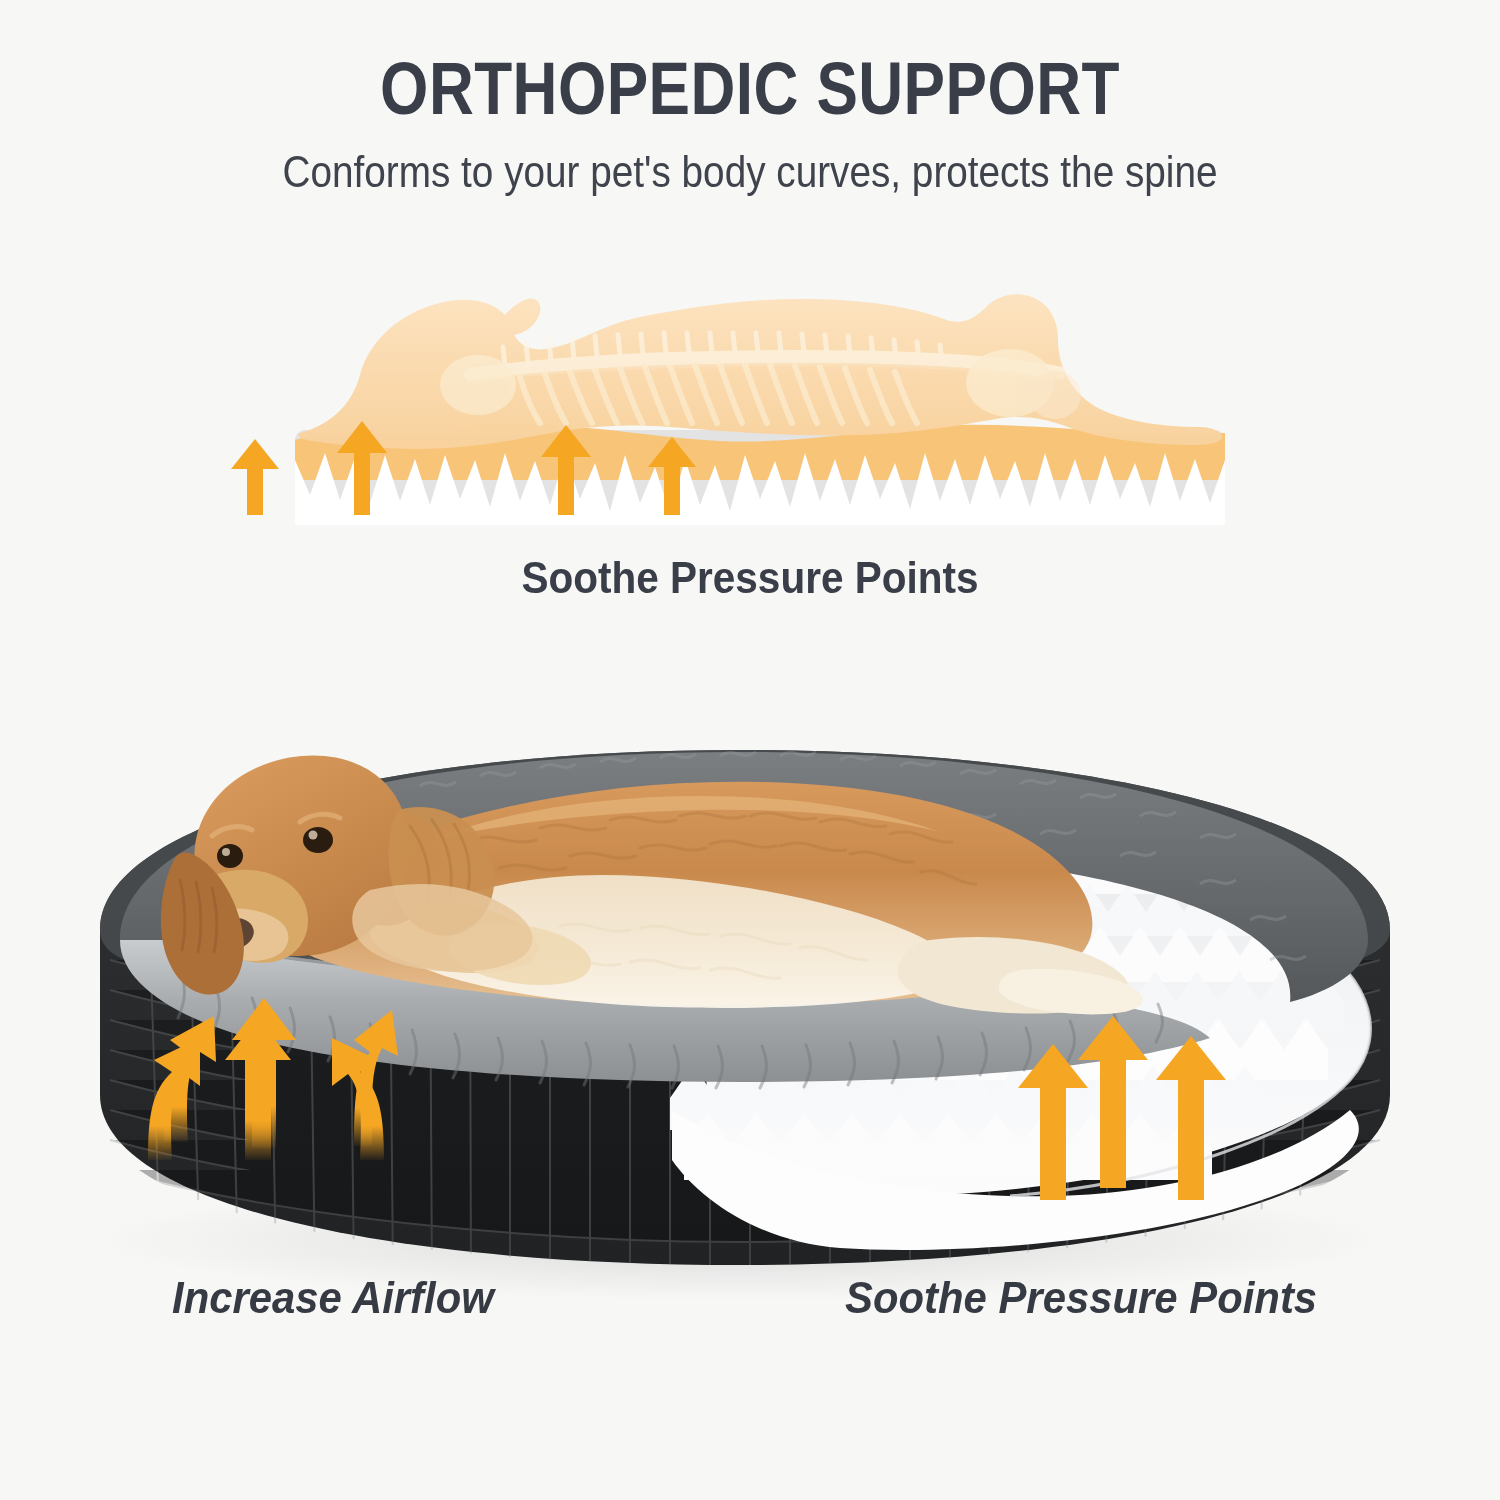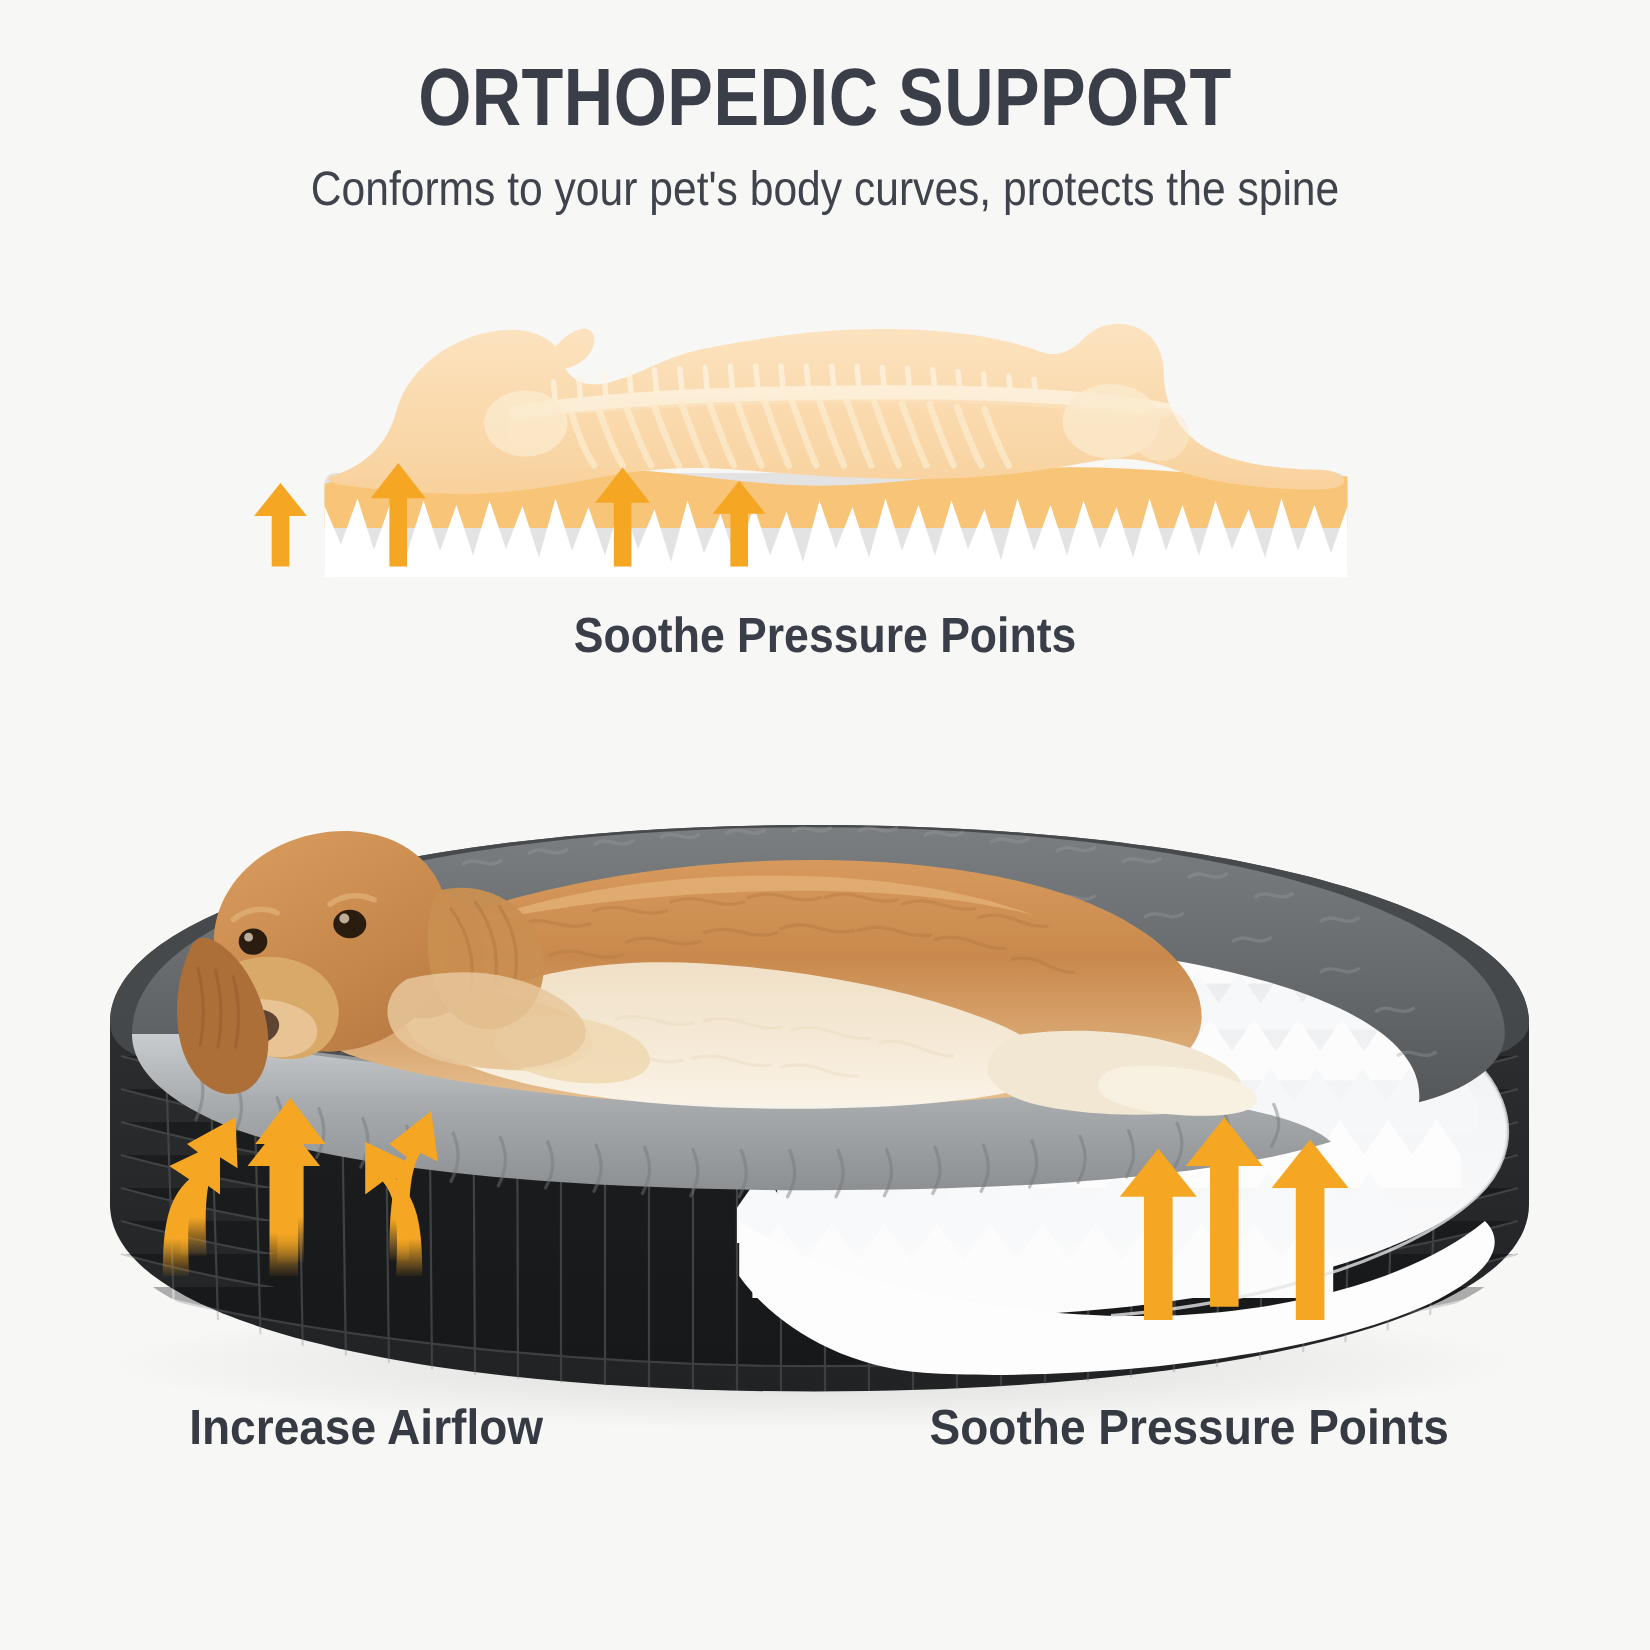--- a/index.html
+++ b/index.html
@@ -44,21 +44,21 @@
     font-size:45px;font-weight:bold;color:#3a3e48;
     transform:scaleX(0.9);
     white-space:nowrap;
   }
 
   
   .scene{position:absolute;left:0;top:640px;width:1500px;height:700px;}
   .scene svg{display:block;}
 
   
-  .label-row{position:absolute;left:0;top:1272px;width:1500px;height:70px;}
+  .label-row{position:absolute;left:0;top:1272px;width:1500px;height:70px;font-style:italic;}
   .label{
     position:absolute;
     font-size:45px;font-weight:bold;color:#363a43;
     transform:scaleX(0.93);transform-origin:left top;
     white-space:nowrap;
   }
   .label-left{left:172px;top:0;}
   .label-right{left:845px;top:0;}
 </style>
 </head>

